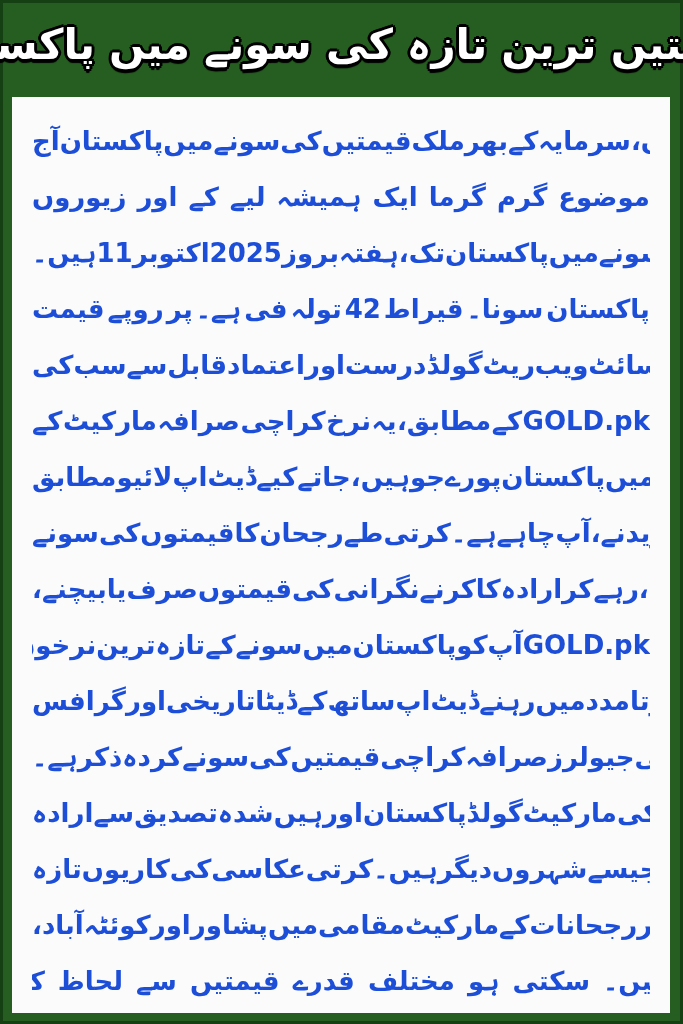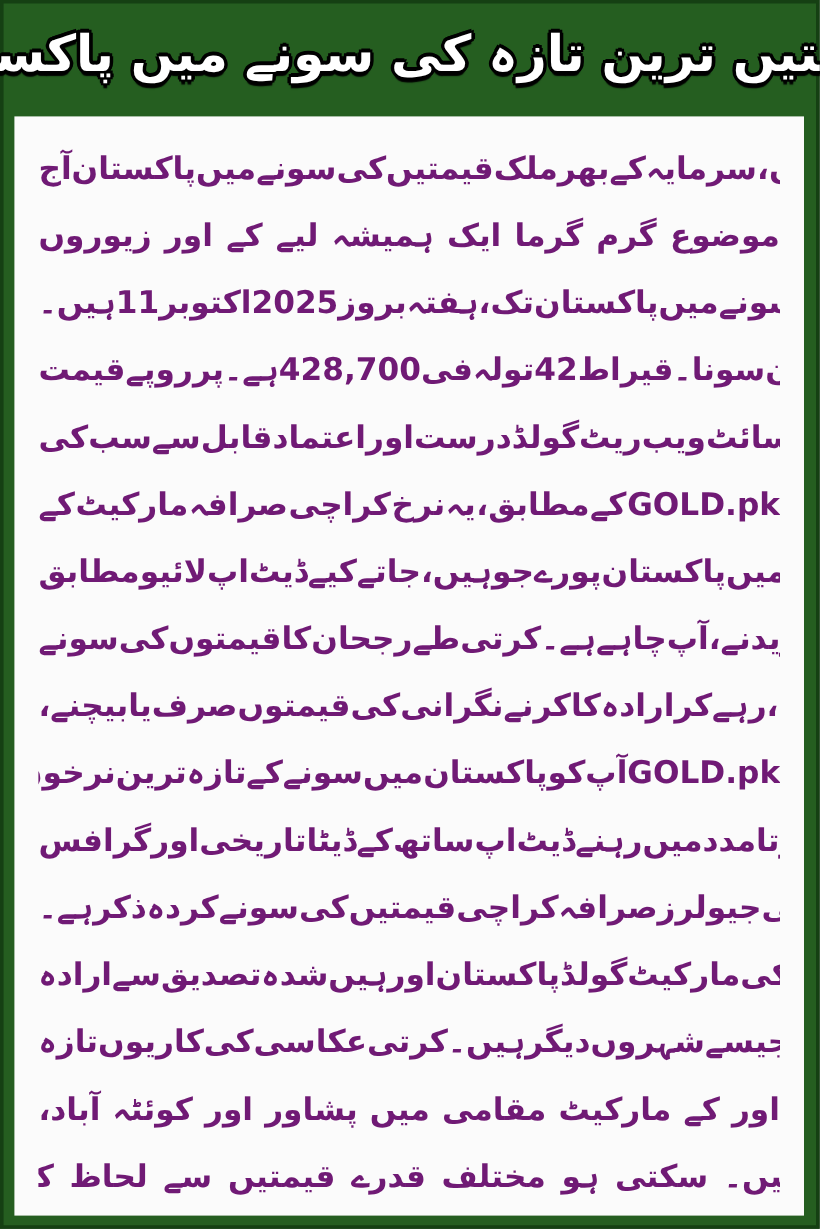--- a/index.html
+++ b/index.html
@@ -54,21 +54,21 @@
     top: 97px;
     right: 13px;
     bottom: 11px;
     background: #fbfbfb;
   }
   .article-body {
     box-sizing: border-box;
     width: 100%;
     height: 100%;
     padding: 16px 20px 0 20px;
-    color: #701a75;
+    color: #1d4ed8;
     font-weight: bold;
   }
   .text-line {
     display: flex;
     flex-direction: row;
     justify-content: space-between;
     align-items: center;
     height: 56px;
     font-size: 26px;
     line-height: 1;
@@ -137,21 +137,20 @@
           <span class="word" dir="rtl">تک،</span>
           <span class="word" dir="rtl">پاکستان</span>
           <span class="word" dir="rtl">میں</span>
           <span class="word" dir="rtl">سونے</span>
         </div>
         <div class="text-line">
           <span class="word" dir="rtl">قیمت</span>
           <span class="word" dir="rtl">روپے</span>
           <span class="word" dir="rtl">پر</span>
           <span class="word" dir="rtl">ہے۔</span>
-          <span class="word" dir="rtl">428,700</span>
           <span class="word" dir="rtl">فی</span>
           <span class="word" dir="rtl">تولہ</span>
           <span class="word" dir="rtl">42</span>
           <span class="word" dir="rtl">قیراط</span>
           <span class="word" dir="rtl">سونا۔</span>
           <span class="word" dir="rtl">پاکستان</span>
         </div>
         <div class="text-line">
           <span class="word" dir="rtl">کی</span>
           <span class="word" dir="rtl">سب</span>
@@ -279,20 +278,21 @@
         </div>
         <div class="text-line">
           <span class="word" dir="rtl">آباد،</span>
           <span class="word" dir="rtl">کوئٹہ</span>
           <span class="word" dir="rtl">اور</span>
           <span class="word" dir="rtl">پشاور</span>
           <span class="word" dir="rtl">میں</span>
           <span class="word" dir="rtl">مقامی</span>
           <span class="word" dir="rtl">مارکیٹ</span>
           <span class="word" dir="rtl">کے</span>
+          <span class="word" dir="rtl">رجحانات</span>
           <span class="word" dir="rtl">اور</span>
         </div>
         <div class="text-line last">
           <span class="word" dir="rtl">کے</span>
           <span class="word" dir="rtl">لحاظ</span>
           <span class="word" dir="rtl">سے</span>
           <span class="word" dir="rtl">قیمتیں</span>
           <span class="word" dir="rtl">قدرے</span>
           <span class="word" dir="rtl">مختلف</span>
           <span class="word" dir="rtl">ہو</span>

